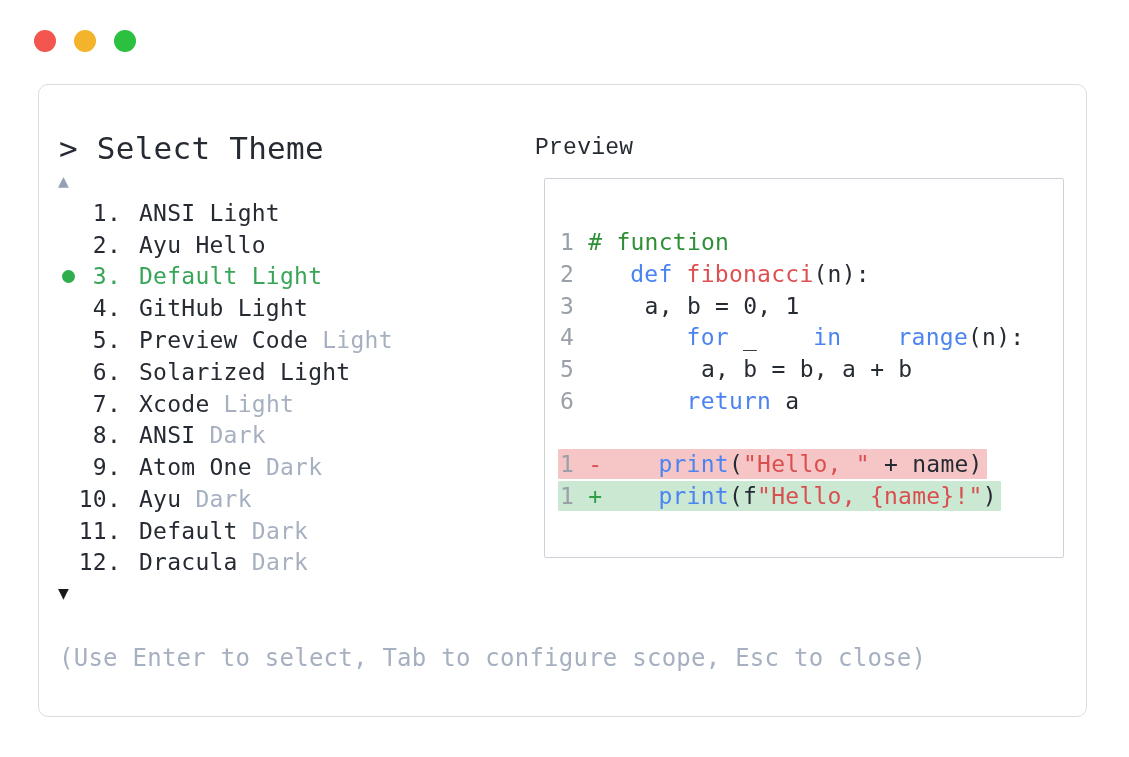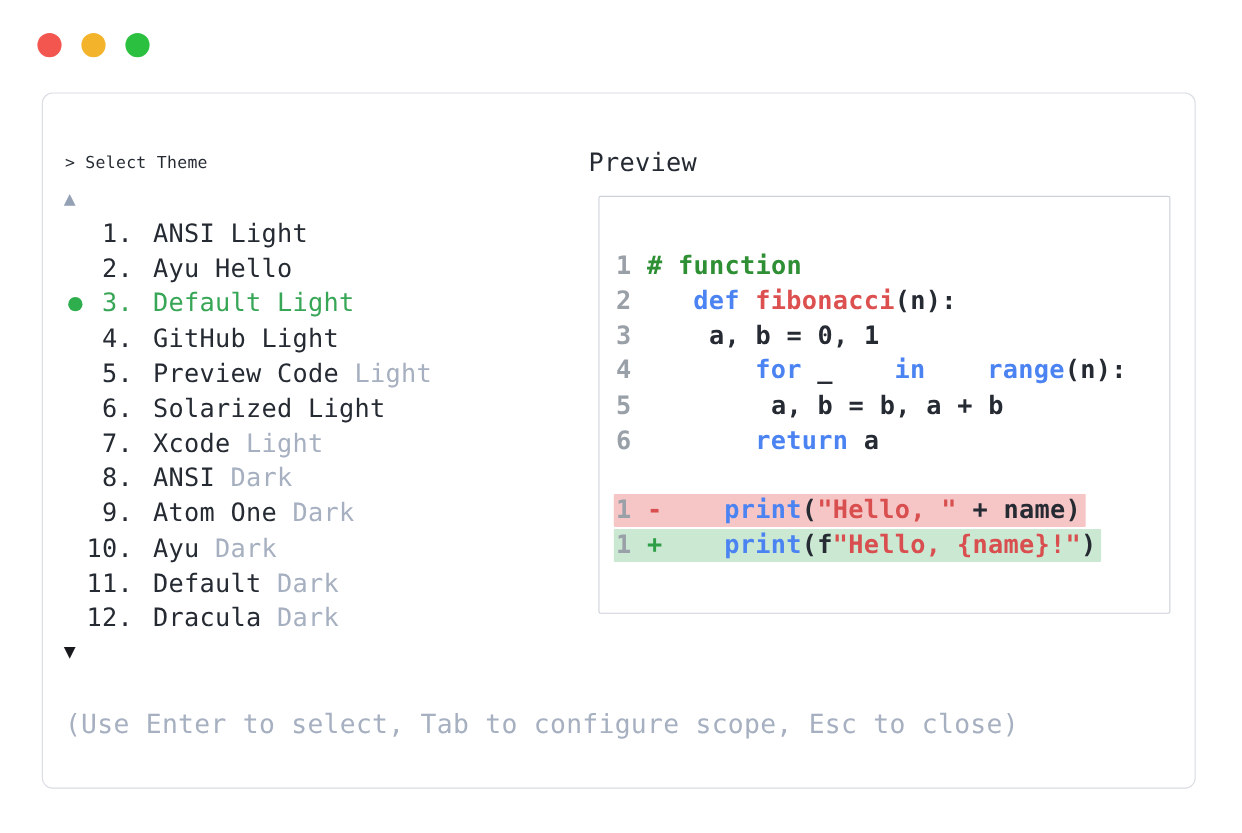--- a/index.html
+++ b/index.html
@@ -7,24 +7,24 @@
               font-family:"DejaVu Sans Mono", monospace; color:var(--ink); }
 
   
   .dots { position:absolute; left:34px; top:30px; display:flex; gap:18px; }
   .dot-btn { width:22px; height:22px; border-radius:50%; }
 
   
   .panel { position:absolute; left:38px; top:84px; width:1049px; height:633px;
            background:#ffffff; border:1.5px solid var(--panel_border); border-radius:10px; }
 
-  .prompt   { position:absolute; left:20px; top:51px; font-size:15px; line-height:24px;
+  .prompt   { position:absolute; left:20px; top:51px; font-size:31px; line-height:24px;
               letter-spacing:.25px; color:var(--ink); white-space:pre; }
   .preview-heading { position:absolute; left:496px; top:51px; font-size:23px; line-height:24px;
-              letter-spacing:.25px; color:var(--ink); }
+              letter-spacing:.25px; color:var(--ink);font-family:Liberation Mono, monospace; }
 
   .scroll-up   { position:absolute; left:19px; top:86px;  font-size:18px; line-height:20px; color:var(--arrow_up); }
   .scroll-down { position:absolute; left:19px; top:498px; font-size:18px; line-height:20px; color:var(--arrow_down); }
 
   
   .theme-list { position:absolute; left:0; top:112px; width:470px; }
   .row { display:flex; align-items:center; height:31.79px; padding-left:22px;
          font-size:23px; letter-spacing:.25px; }
   .row span { white-space:pre; }
   .bullet { width:14px; flex:none; display:flex; align-items:center; }
@@ -34,21 +34,21 @@
   .suffix { color:var(--muted);text-align:center; }
   .row.selected .num, .row.selected .name { color:var(--selected_green); }
 
   .help { position:absolute; left:20px; top:561px; font-size:24px; line-height:24px;
           letter-spacing:.25px; color:var(--muted); white-space:pre; }
 
   
   .preview-box { position:absolute; left:505px; top:93px; width:520px; height:380px;
                  border:1.5px solid var(--box_border); border-radius:2px; background:#ffffff; }
   .code { position:absolute; left:15px; top:48px; font-size:23px; line-height:31.79px;
-          letter-spacing:.25px; white-space:pre;font-weight:bold; }
+          letter-spacing:.25px; white-space:pre; }
   .code-line { height:31.79px; }
   .band { padding:2px 4px 2px 2px; margin-left:-2px; border-radius:1px; }
   .band.removed { background:var(--removed_bg); }
   .band.added   { background:var(--added_bg); }
 
   .tk-ln      { color:var(--line_number); }
   .tk-plain   { color:var(--ink); }
   .tk-kw      { color:var(--keyword_blue);margin-left:42px; }
   .tk-fn      { color:var(--function_red); }
   .tk-str     { color:var(--string_red); }

